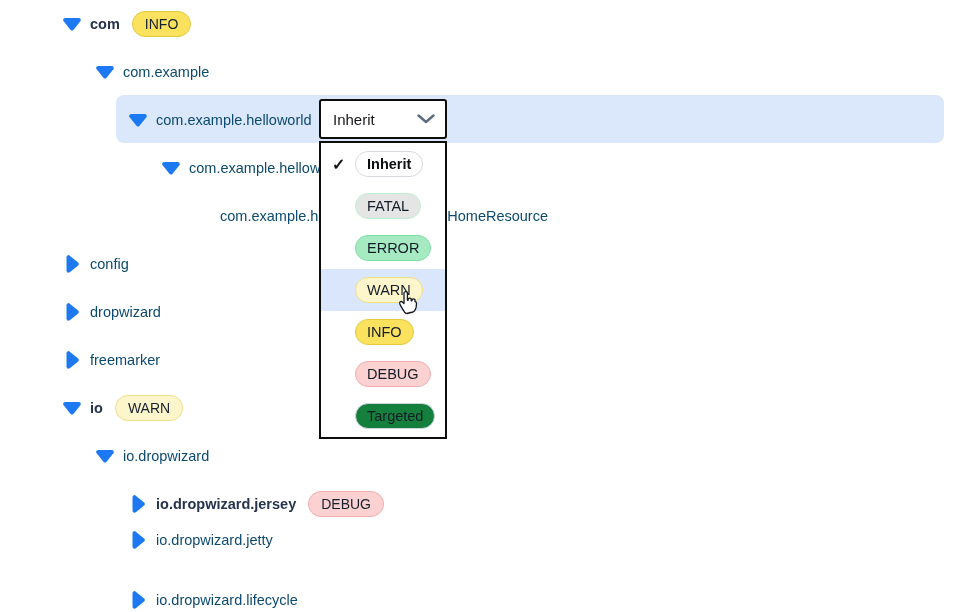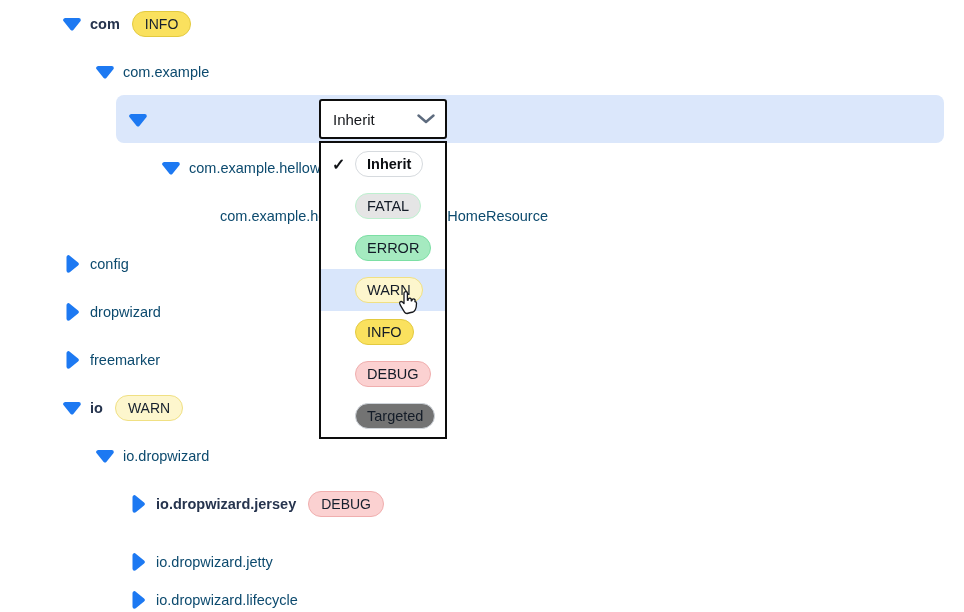--- a/index.html
+++ b/index.html
@@ -77,20 +77,21 @@
         </svg>
       </span>
       <span class="logger-label">com.example</span>
     </div>
     <div class="tree-row" style="top: 96px; left: 128px;">
       <span class="caret">
         <svg width="20" height="14" viewBox="0 0 20 14">
           <path d="M3.2 3 H16.8 L10 11.5 Z" fill="#1d79f2" stroke="#1d79f2" stroke-width="4" stroke-linejoin="round"></path>
         </svg>
       </span>
+      <span class="logger-label">com.example.helloworld</span>
     </div>
     <div class="tree-row" style="top: 144px; left: 161px;">
       <span class="caret">
         <svg width="20" height="14" viewBox="0 0 20 14">
           <path d="M3.2 3 H16.8 L10 11.5 Z" fill="#1d79f2" stroke="#1d79f2" stroke-width="4" stroke-linejoin="round"></path>
         </svg>
       </span>
       <span class="logger-label">com.example.helloworld.resources</span>
     </div>
     <div class="tree-row" style="top: 192px; left: 194px;">
@@ -140,21 +141,21 @@
     </div>
     <div class="tree-row bold" style="top: 480px; left: 128px;">
       <span class="caret">
         <svg width="14" height="20" viewBox="0 0 14 20">
           <path d="M3.5 3.2 V16.8 L11.8 10 Z" fill="#1d79f2" stroke="#1d79f2" stroke-width="4" stroke-linejoin="round"></path>
         </svg>
       </span>
       <span class="logger-label">io.dropwizard.jersey</span>
       <span class="badge" style="background: rgb(251, 209, 209); border-color: rgb(240, 174, 174);">DEBUG</span>
     </div>
-    <div class="tree-row" style="top: 538px; left: 128px;">
+    <div class="tree-row" style="top: 516px; left: 128px;">
       <span class="caret">
         <svg width="14" height="20" viewBox="0 0 14 20">
           <path d="M3.5 3.2 V16.8 L11.8 10 Z" fill="#1d79f2" stroke="#1d79f2" stroke-width="4" stroke-linejoin="round"></path>
         </svg>
       </span>
       <span class="logger-label">io.dropwizard.jetty</span>
     </div>
     <div class="tree-row" style="top: 576px; left: 128px;">
       <span class="caret">
         <svg width="14" height="20" viewBox="0 0 14 20">
@@ -194,21 +195,21 @@
     <div class="menu-item">
       <span class="check"></span>
       <span class="menu-pill" style="background: rgb(250, 225, 94); border-color: rgb(227, 202, 63);">INFO</span>
     </div>
     <div class="menu-item">
       <span class="check"></span>
       <span class="menu-pill" style="background: rgb(251, 209, 209); border-color: rgb(240, 174, 174);">DEBUG</span>
     </div>
     <div class="menu-item">
       <span class="check"></span>
-      <span class="menu-pill" style="background: #737373; border-color: rgb(207, 212, 218);">Targeted</span>
+      <span class="menu-pill" style="background: #15803d; border-color: rgb(207, 212, 218);">Targeted</span>
     </div>
   </div>
 
 <span class="cursor-icon">
   <svg width="24" height="26" viewBox="0 0 24 26">
     <path d="M9 24.5c-1 0-2-.5-2.5-1.4l-3.6-6c-.5-.8-.9-1.7-1.2-2.6-.2-.7.1-1.5.8-1.8.6-.3 1.4-.2 1.9.3l1.6 1.6V4.3c0-.9.8-1.7 1.7-1.7s1.7.8 1.7 1.7v6.9l.6.1.2-.9c.2-.9 1-1.4 1.9-1.2.8.2 1.3 1 1.2 1.8l-.1.8.6.1.3-.9c.3-.8 1.1-1.3 1.9-1 .8.2 1.3 1.1 1.1 1.9l-.2.8c.9 0 1.6.7 1.6 1.6 0 2-.3 4.6-1.1 6.2-.9 1.9-2.4 3-4.6 3z" fill="#ffffff" stroke="#16181d" stroke-width="1.3" stroke-linejoin="round"></path>
   </svg>
 </span>
 
 </body></html>

